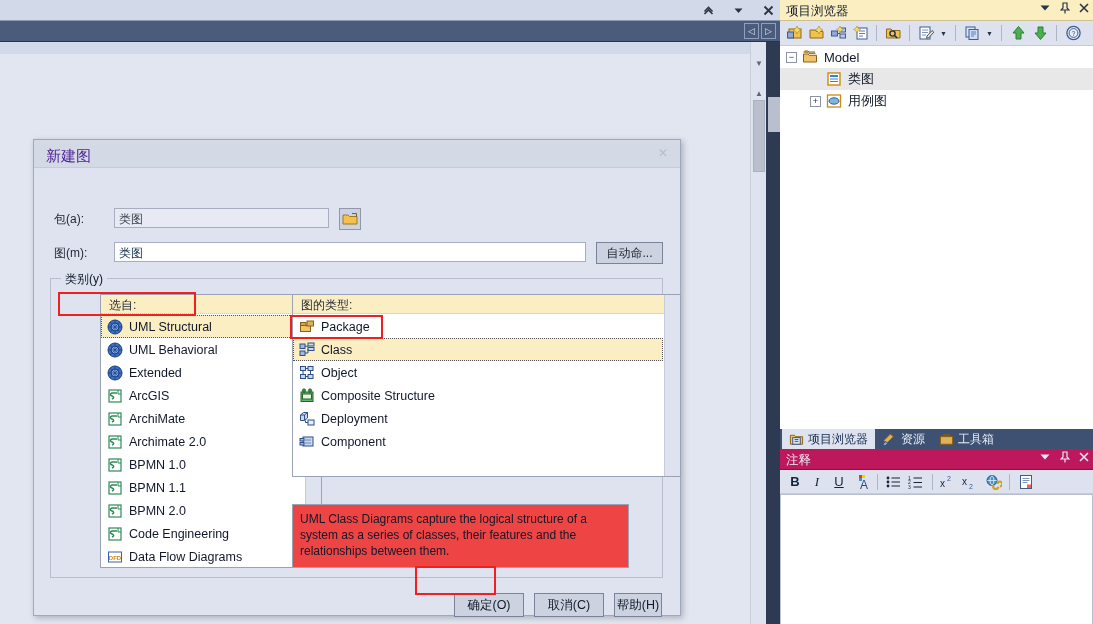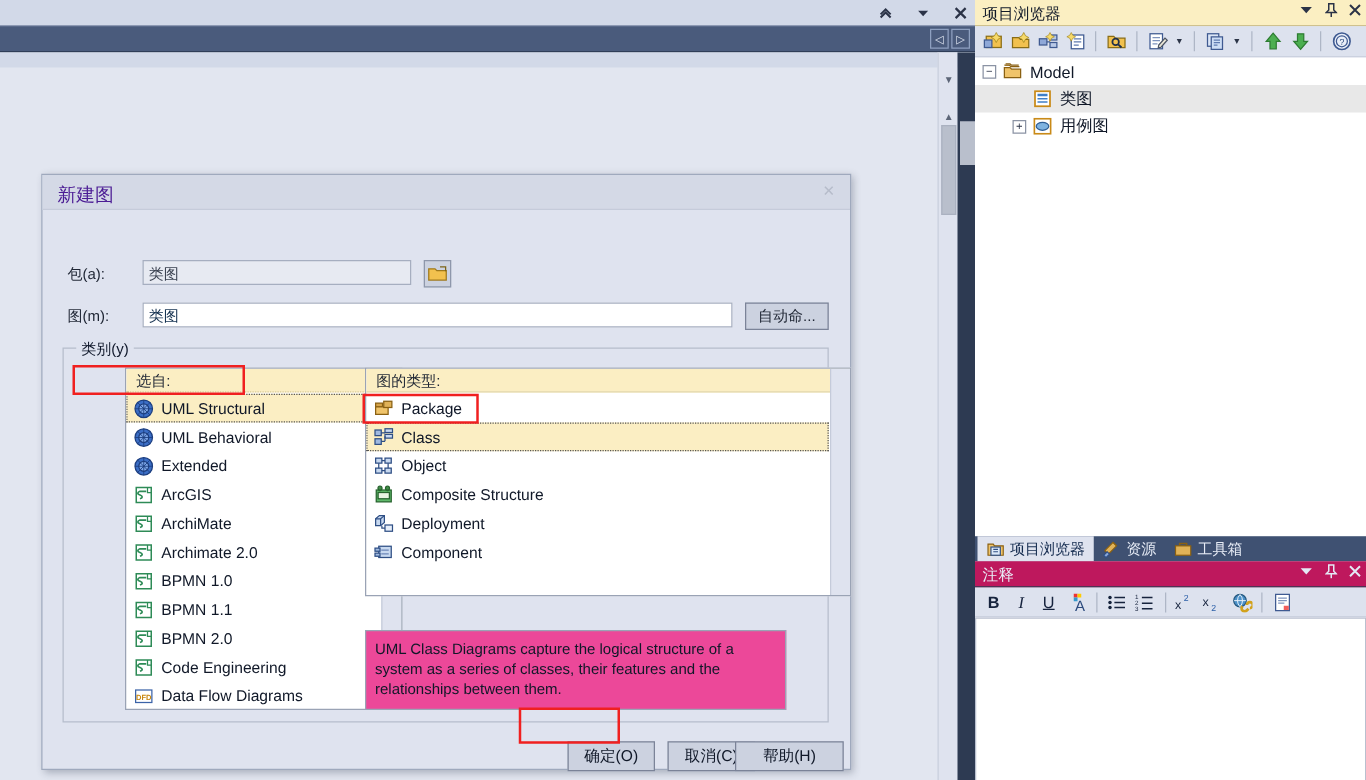--- a/index.html
+++ b/index.html
@@ -150,21 +150,21 @@
   .list-vscroll .arrow {
     width: 15px; height: 15px; display: flex; align-items: center;
     justify-content: center; color: #5d6678; font-size: 8px;
   }
   .list-vscroll .thumb {
     position: absolute; left: 2px; width: 11px; background: #b5bbc9;
     border: 1px solid #a7aebd;
   }
 
   .descbox {
-    position: absolute; background: #ec4899; border: 1px solid #9aa3b5;
+    position: absolute; background: #ef4444; border: 1px solid #9aa3b5;
     font-size: 12px; color: #101828; padding: 6px 7px; line-height: 16px;
   }
 
   .dlg-btn {
     position: absolute; height: 24px; background: #ccd2e0;
     border: 1px solid #7b8398; font-size: 12.5px; color: #101828;
     display: flex; align-items: center; justify-content: center;
   }
 
   
@@ -452,21 +452,21 @@
               <span>Component</span>
             </div>
           </div>
         <div class="list-vscroll" style="background:#dfe3ef;"></div>
       </div>
 
       <div class="descbox" style="left:258px; top:336px; width:337px; height:64px;">UML Class Diagrams capture the logical structure of a system as a series of classes, their features and the relationships between them.</div>
 
       <div class="dlg-btn" style="left:420px; top:425px; width:70px;">确定(O)</div>
       <div class="dlg-btn" style="left:500px; top:425px; width:70px;">取消(C)</div>
-      <div class="dlg-btn" style="left:554px; top:425px; width:87px;">帮助(H)</div>
+      <div class="dlg-btn" style="left:580px; top:425px; width:48px;">帮助(H)</div>
     </div>
   </div>
 
   <div class="redbox" style="left:58px; top:292px; width:138px; height:24px;"></div>
   <div class="redbox" style="left:290px; top:315px; width:93px; height:24px;"></div>
   <div class="redbox" style="left:415px; top:566px; width:81px; height:29px;"></div>
   <div class="redbox" style="left:822px; top:68px; width:56px; height:22px;"></div>
 
   <div class="dock">
 

